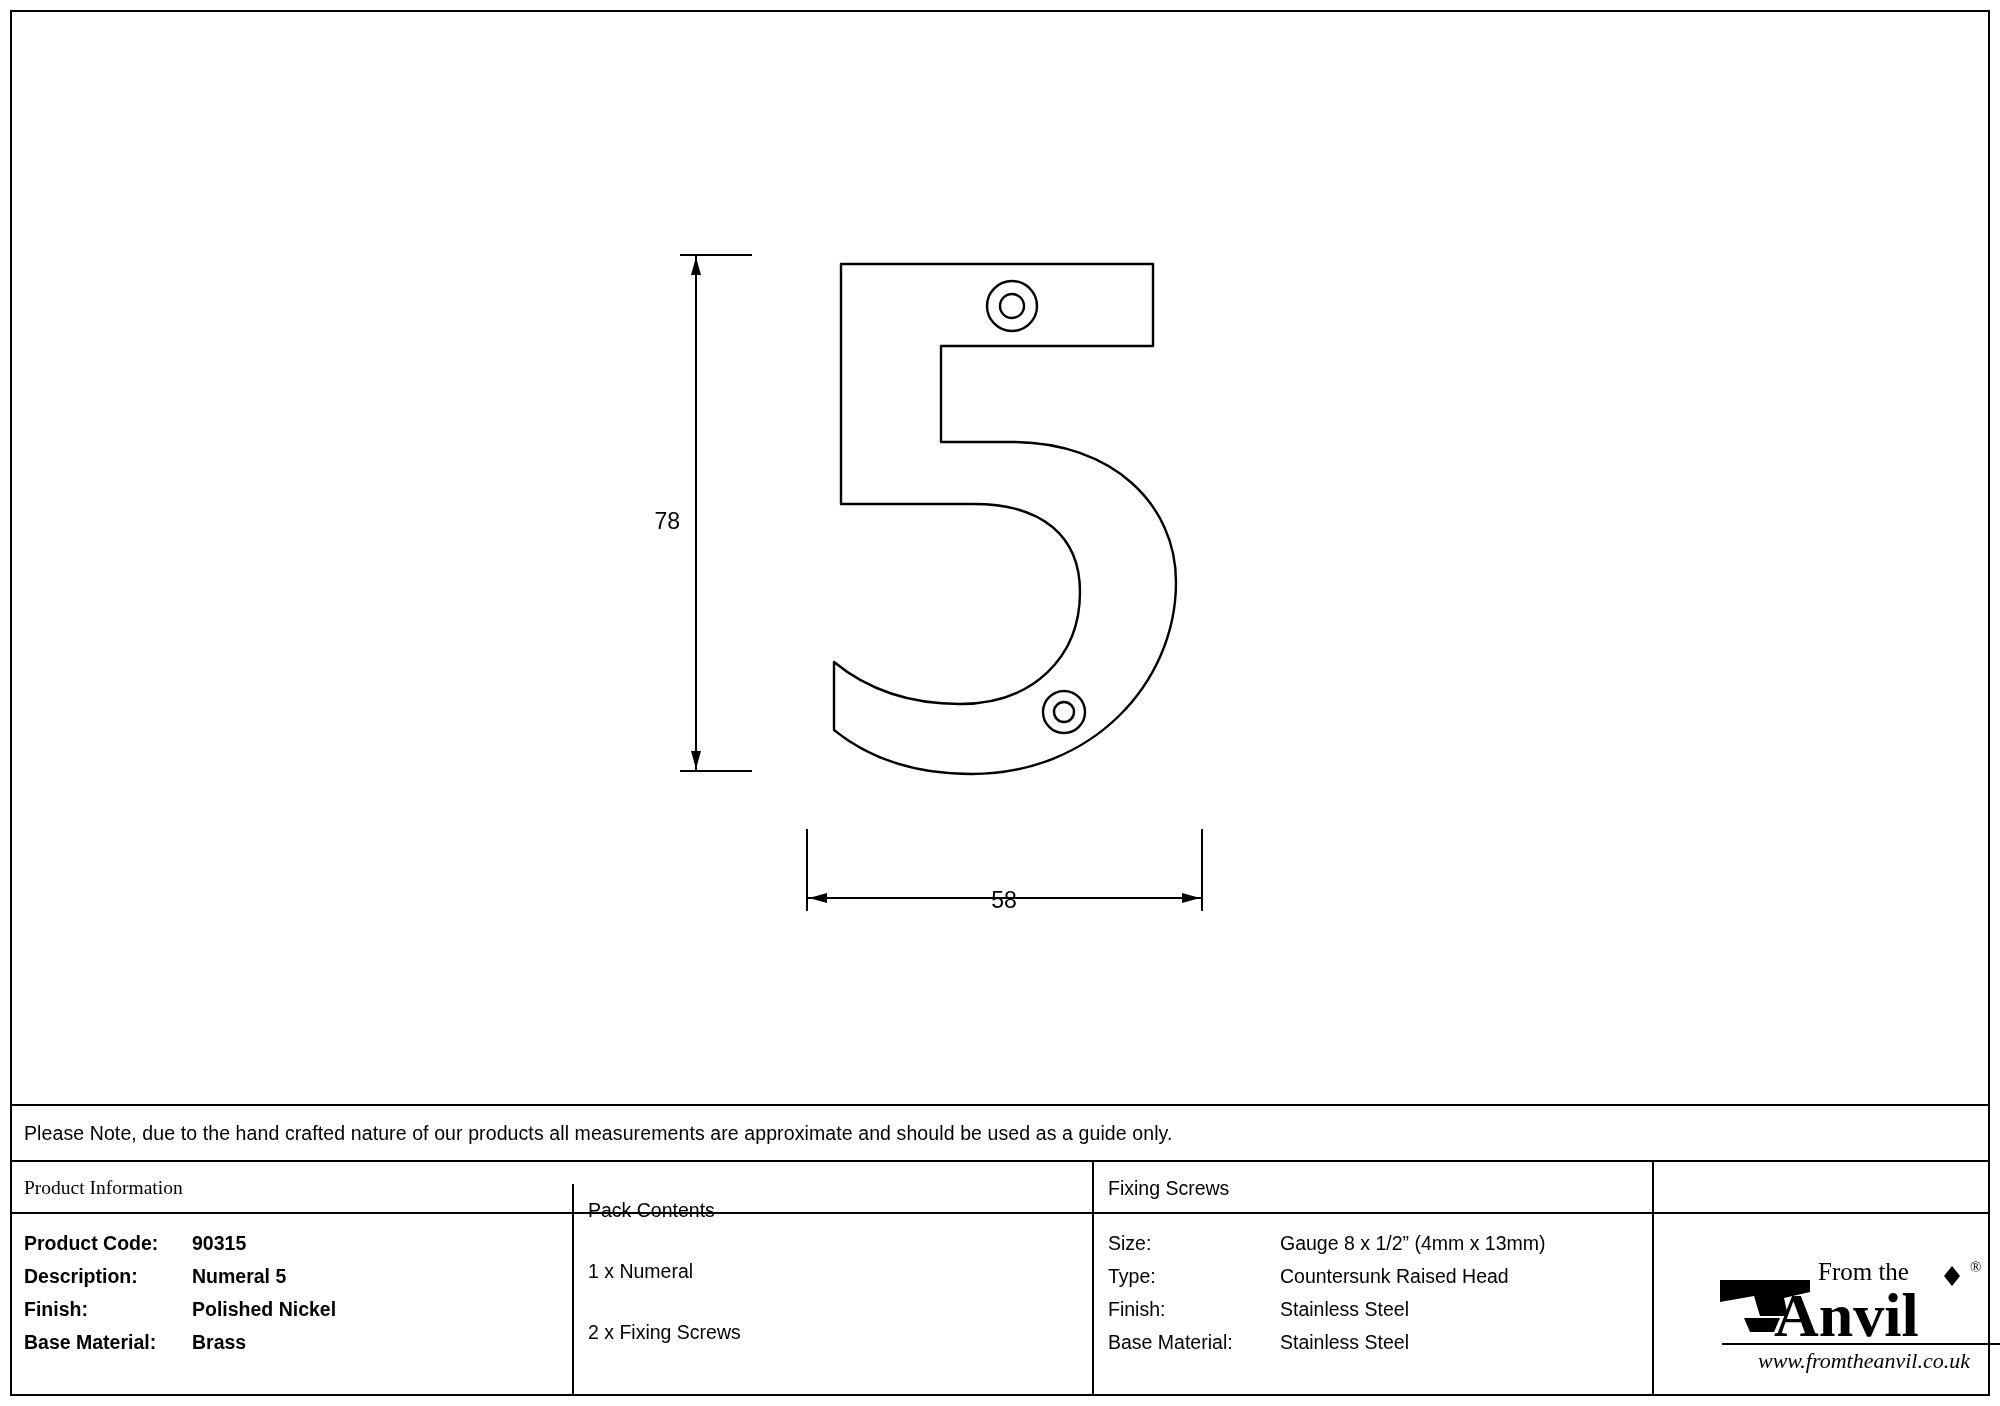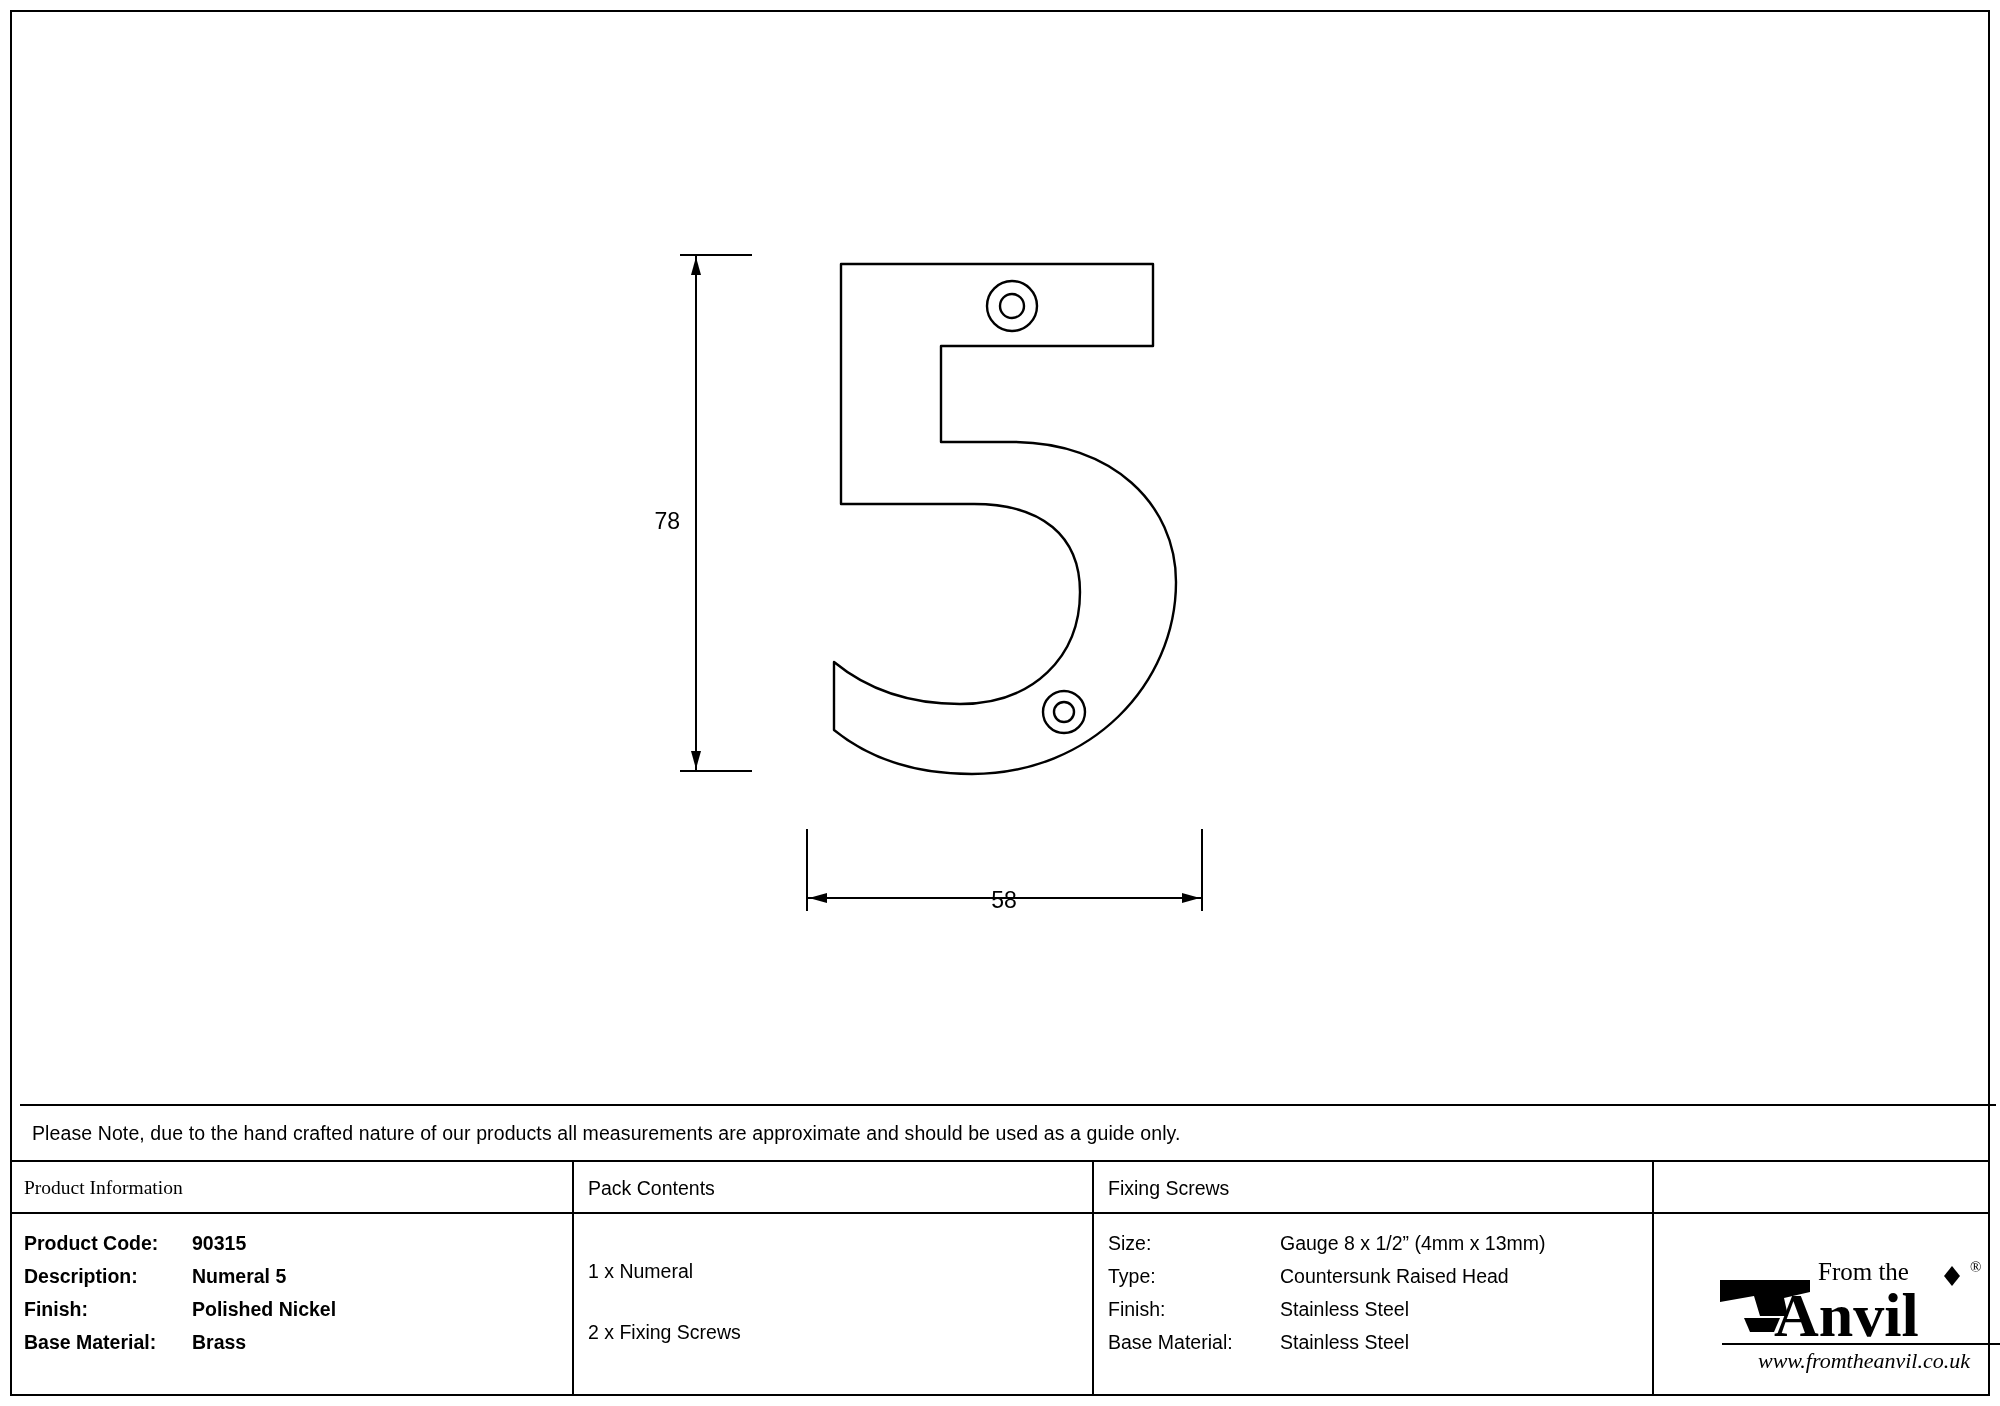--- a/index.html
+++ b/index.html
@@ -32,21 +32,21 @@
   }
   .drawing svg {
     position: absolute;
     left: 0;
     top: 0;
   }
 
   
   .note-row {
     position: absolute;
-    left: 8px;
+    left: 0;
     top: 1092px;
     width: 100%;
     height: 56px;
     border-top: 2px solid #000;
     box-sizing: border-box;
     display: flex;
     align-items: center;
   }
   .note-text {
     padding-left: 12px;
@@ -67,21 +67,21 @@
   .header-cell {
     position: absolute;
     top: 0;
     height: 52px;
     display: flex;
     align-items: center;
     font-size: 19.5px;
     box-sizing: border-box;
   }
   .hdr-1 { left: 0; width: 560px; padding-left: 12px; font-family: Liberation Serif, serif; }
-  .hdr-2 { left: 560px; width: 520px; padding-left: 14px; border-left: 2px solid #000; }
+  .hdr-2 { left: 560px; width: 520px; padding-left: 14px; border-left: 2px solid #000; margin-top: 22px; }
   .hdr-3 { left: 1080px; width: 560px; padding-left: 14px; border-left: 2px solid #000; }
   .hdr-4 { left: 1640px; width: 336px; border-left: 2px solid #000; }
 
   
   .body-row {
     position: absolute;
     left: 0;
     top: 1200px;
     width: 100%;
     height: 182px;

